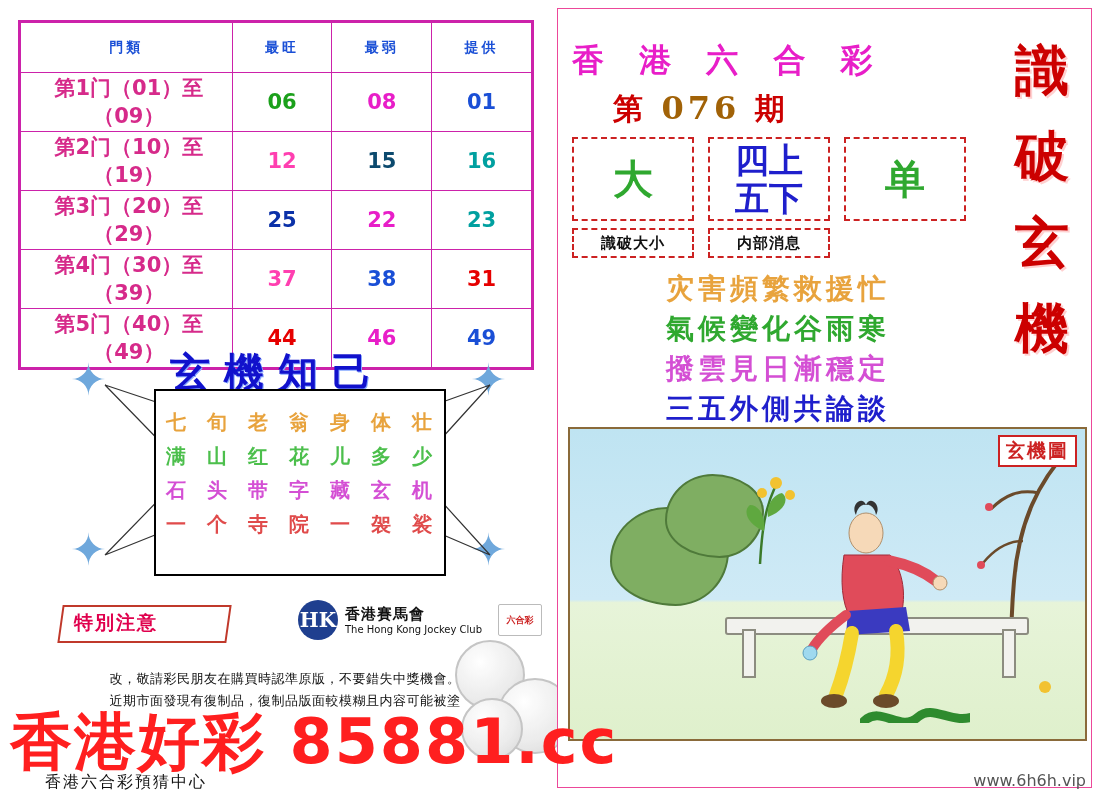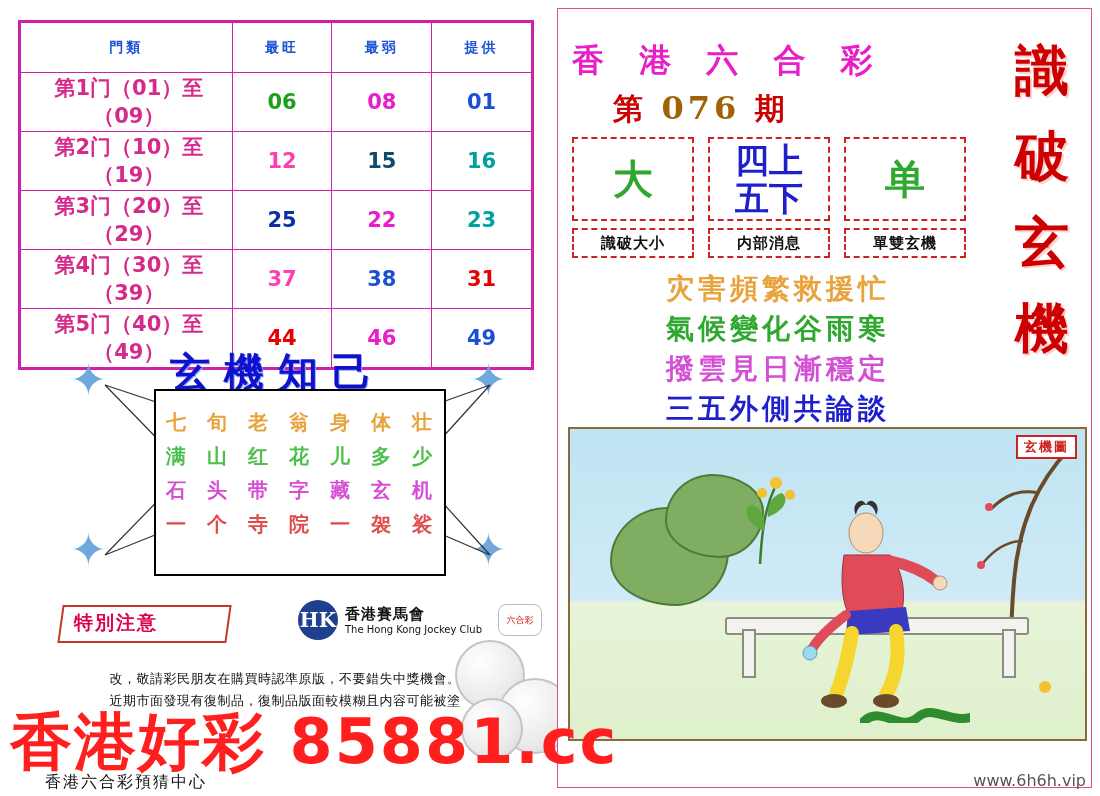--- a/index.html
+++ b/index.html
@@ -170,25 +170,25 @@
     font-size: 10px;
     color: #111;
     letter-spacing: 0px;
   }
   .ball-logo {
     position: absolute;
     left: 498px; top: 604px;
     width: 42px; height: 30px;
     font-size: 9px;
     color: #cc2222;
-    font-weight: normal;
+    font-weight: bold;
     text-align: center;
     line-height: 30px;
     border: 1px solid #bbb;
-    border-radius: 8px;
+    border-radius: 2px;
   }
 
   .fine-print {
     position: absolute;
     left: 55px; top: 668px;
     width: 460px;
     text-align: center;
     color: #111;
     font-size: 13px;
     line-height: 22px;
@@ -327,21 +327,21 @@
     background: linear-gradient(#bfe4f2 0%, #cfeaf6 55%, #e7f4d9 56%, #dff0cc 100%);
     overflow: hidden;
   }
   .pic-label {
     position: absolute;
     right: 8px; top: 6px;
     background: #ffffff;
     border: 2px solid #cc2222;
     color: #cc2222;
     font-weight: bold;
-    font-size: 13px;
+    font-size: 19px;
     letter-spacing: 2px;
     padding: 1px 6px;
     font-family: "DejaVu Serif", "Liberation Serif", serif;
     z-index: 5;
   }
   .rock {
     position: absolute;
     border-radius: 48% 52% 45% 55% / 55% 45% 55% 45%;
     background: #7fae62;
     border: 2px solid #4f7a3a;
@@ -530,21 +530,20 @@
             <span style="color:#1f1fcc;">四上</span>
             <span style="color:#1f1fcc;">五下</span>
           </span>
         </div>
         <div class="box-caption">内部消息</div>
       </div>
       <div class="box-col">
         <div class="box-main green">
           <span class="glyph">单</span>
         </div>
-        <div class="box-caption">單雙玄機</div>
       </div>
     </div>
 
     <div class="verses">
       <div>灾害頻繁救援忙</div>
       <div>氣候變化谷雨寒</div>
       <div>撥雲見日漸穩定</div>
       <div>三五外側共論談</div>
     </div>
 

